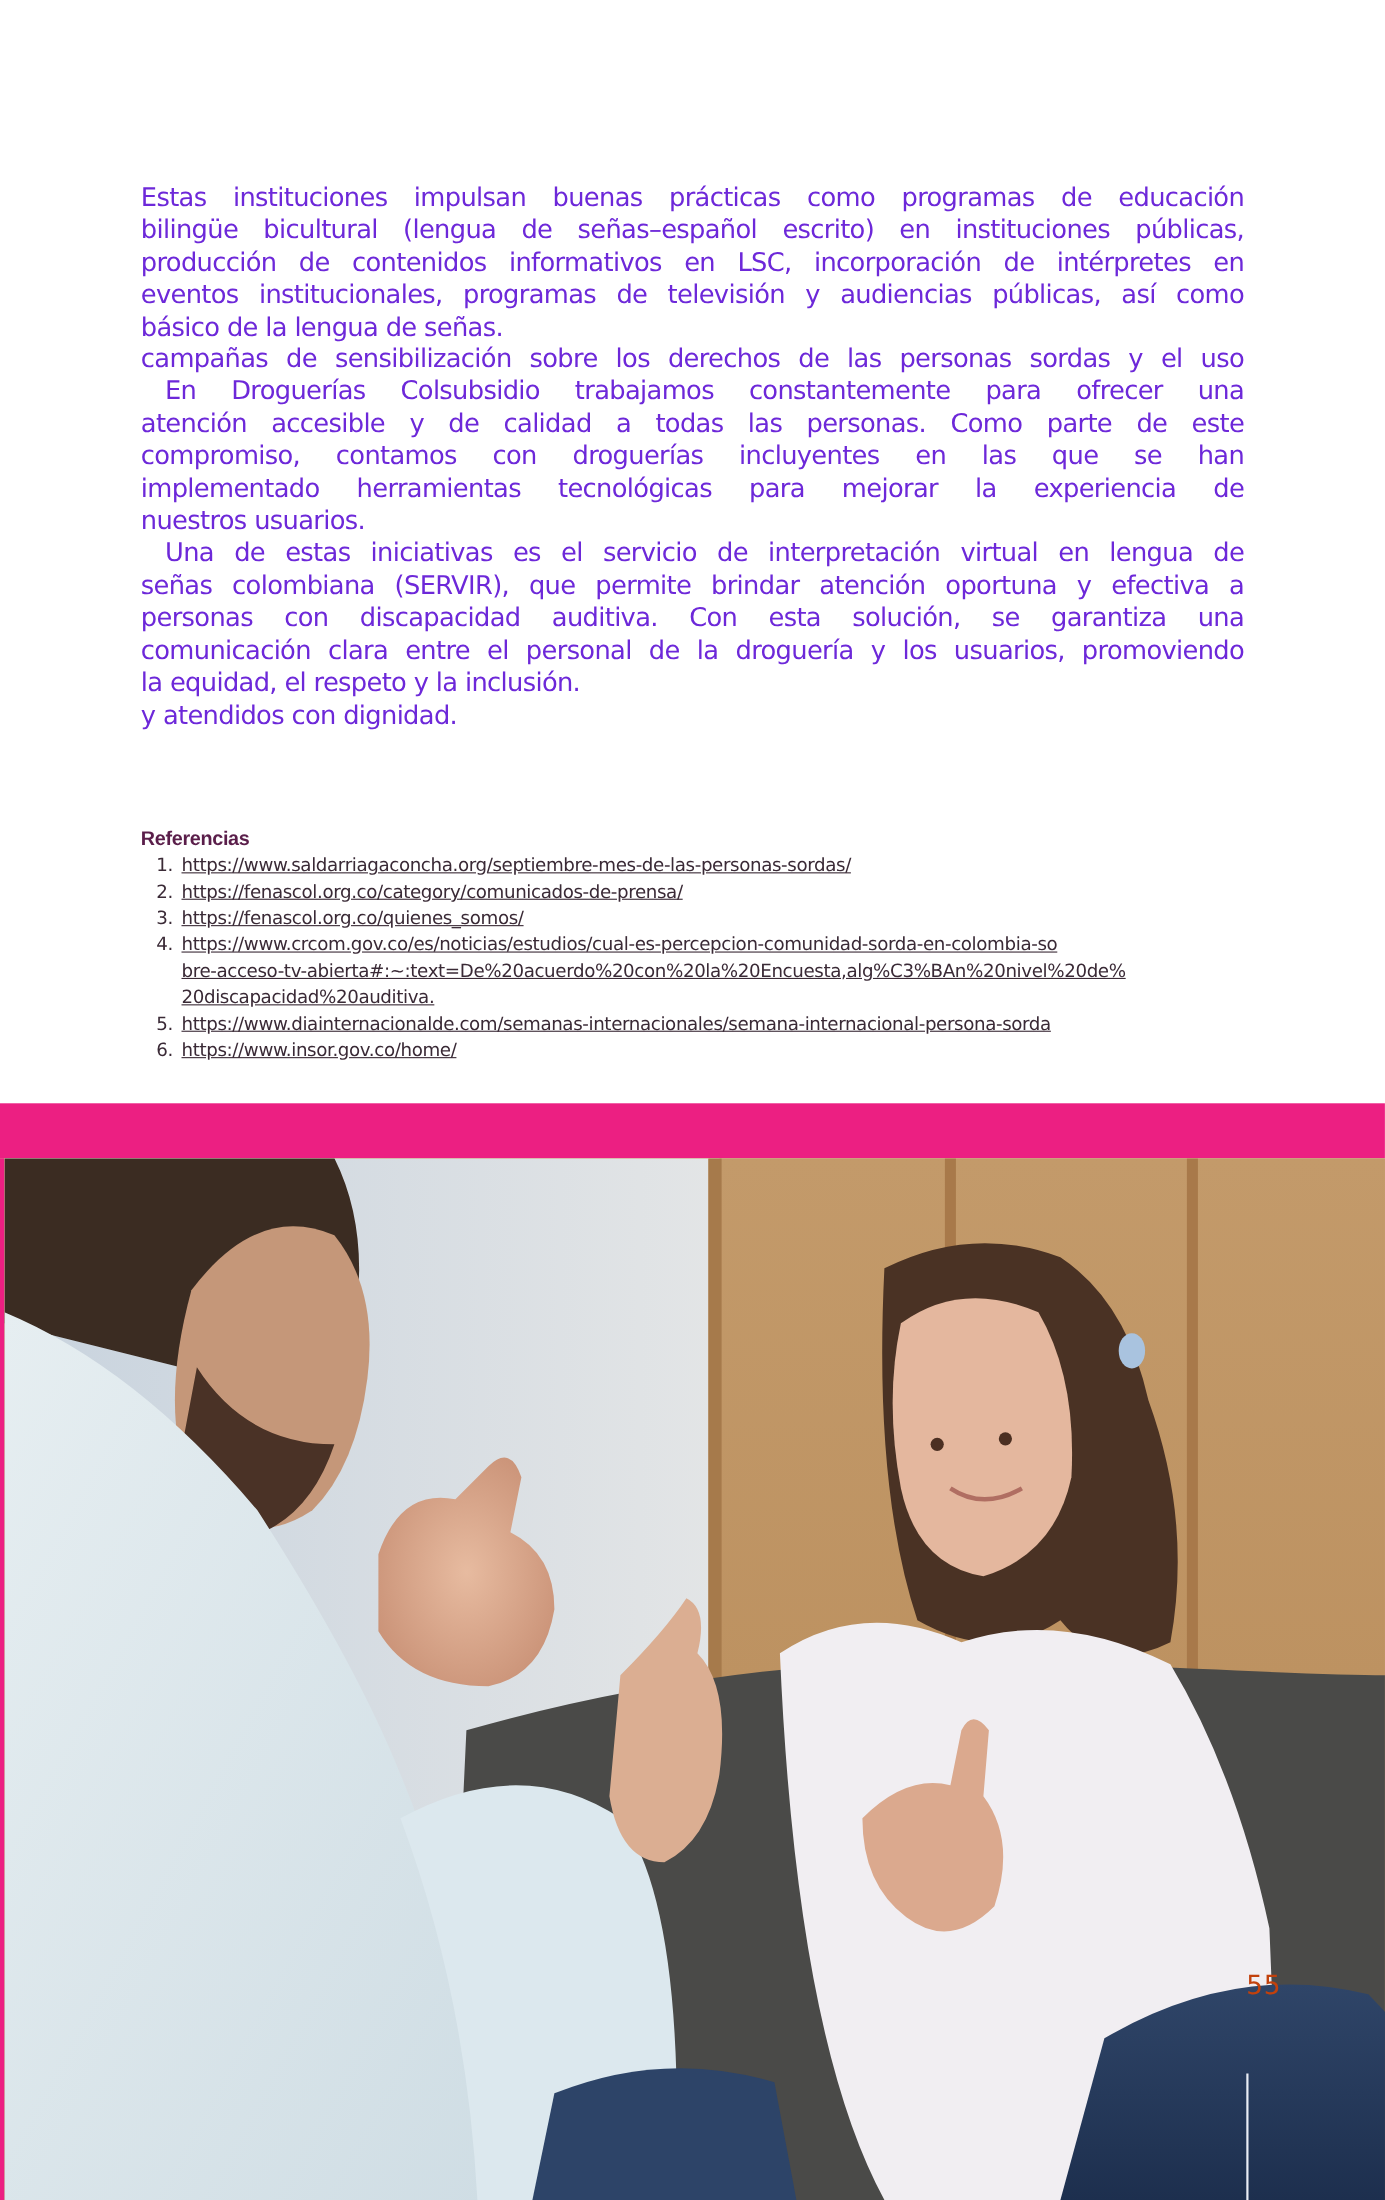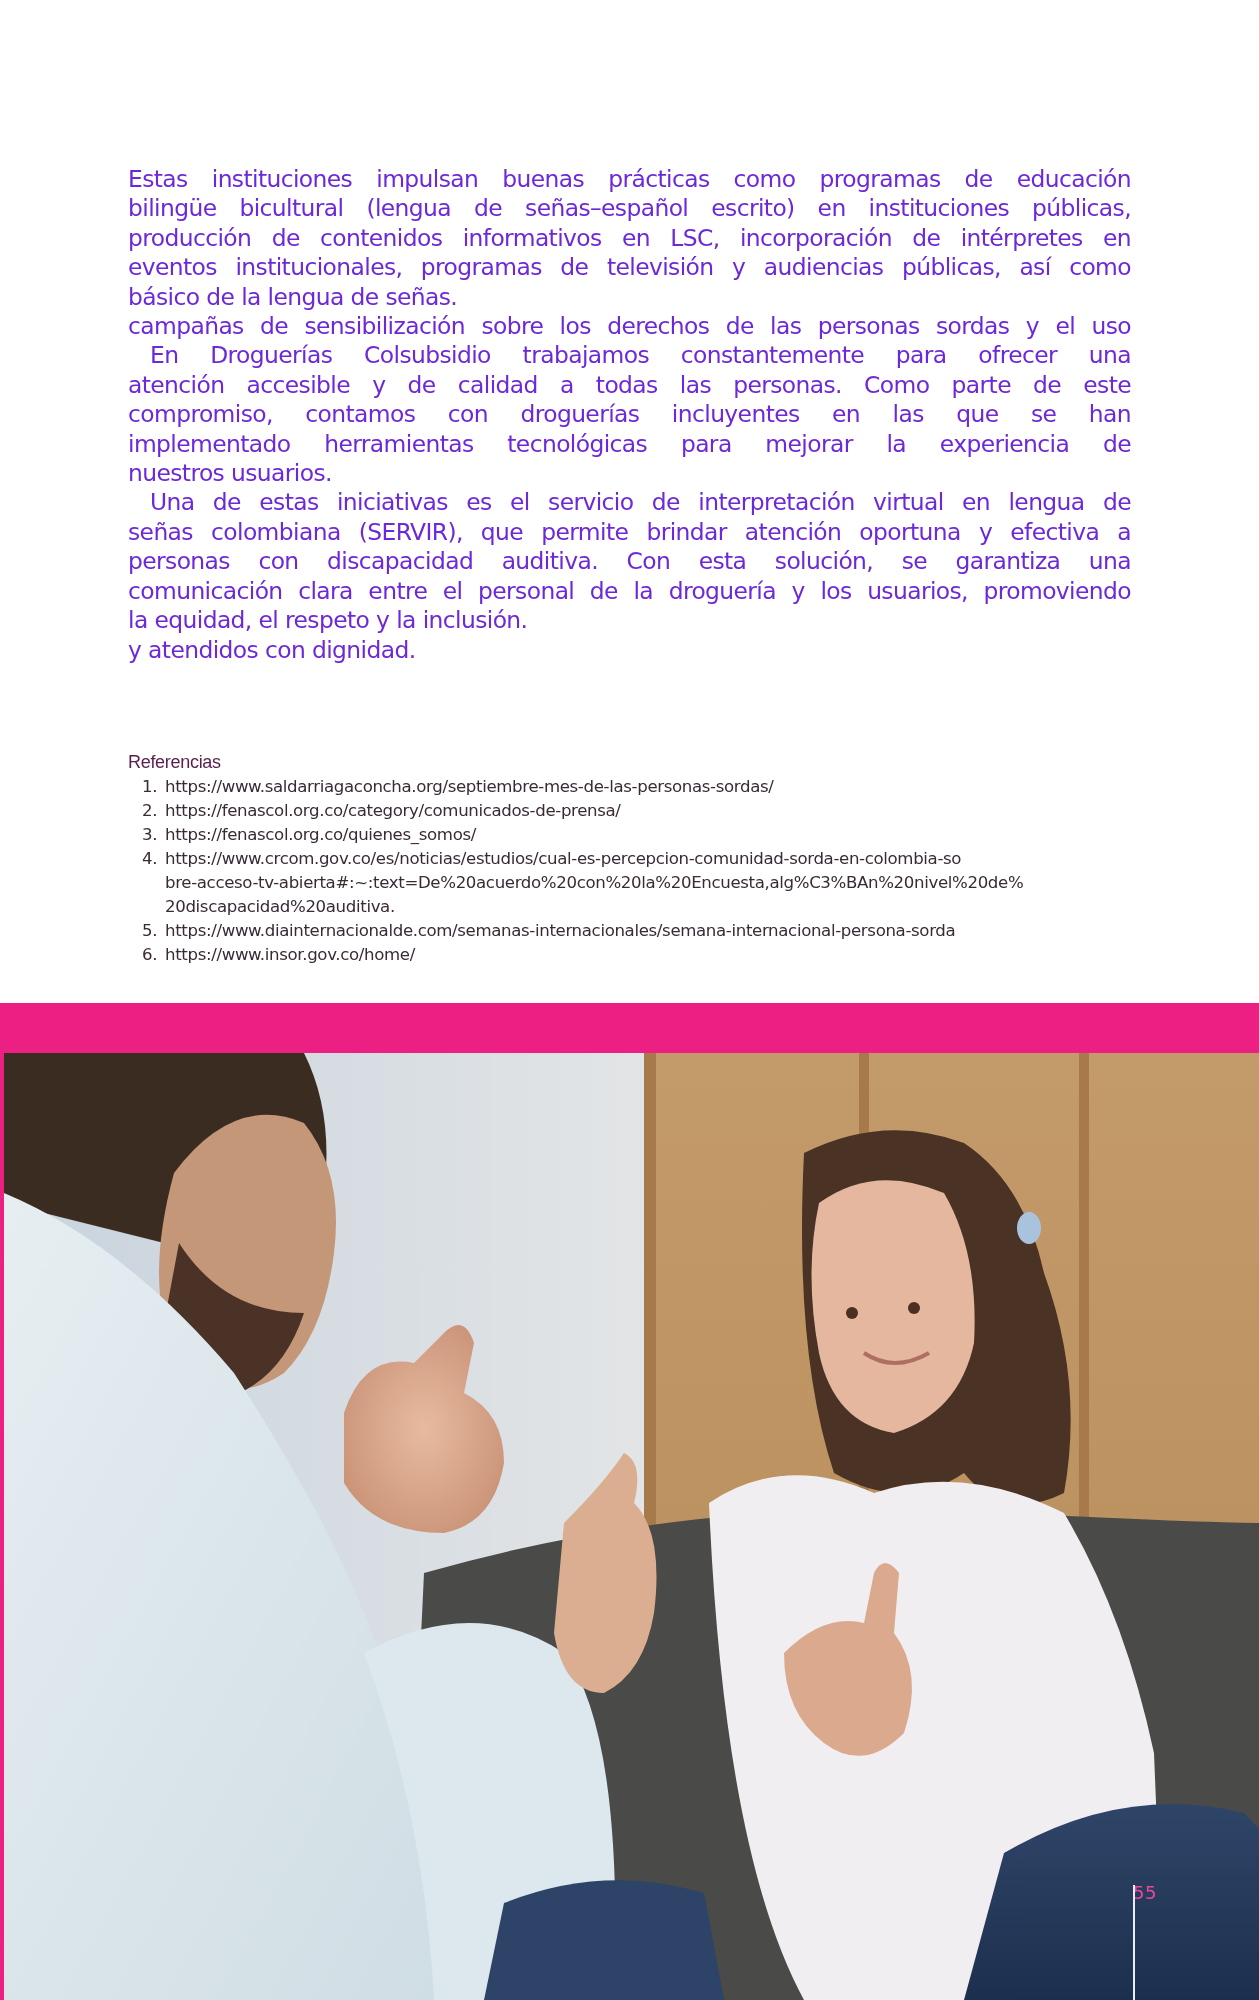--- a/index.html
+++ b/index.html
@@ -9,32 +9,32 @@
   .body-text {
     position: absolute; left: 128px; top: 165px; width: 1003px;
     font-size: 23.4px; line-height: 29.4px; letter-spacing: -0.6px;
     text-align: justify; color: #6d28d9;
   }
   .body-text p { margin: 0; }
   .body-text p .line { display: block; text-align: justify; text-align-last: justify; white-space: nowrap; }
   .body-text p .line.last { text-align-last: left; }
 
   .refs { position: absolute; left: 128px; top: 751px; width: 1010px; }
-  .refs-title { font-family: "Liberation Sans", sans-serif; font-weight: normal; font-size: 18px; line-height: 22px; color: #5a1e4a; letter-spacing: -0.3px; }
+  .refs-title { font-family: "Liberation Sans", sans-serif; font-weight: bold; font-size: 18px; line-height: 22px; color: #5a1e4a; letter-spacing: -0.3px; }
   .refs-list { list-style: none; margin-top: 2px; }
   .refs-list li { position: relative; padding-left: 37px; font-size: 16.6px; line-height: 24px; color: #3a2a36; letter-spacing: -0.35px; }
   .refs-list li .num { position: absolute; left: 14px; top: 0; }
-  .refs-list li .url-line { display: block; white-space: nowrap; }
+  .refs-list li .url-line { display: block; white-space: nowrap; text-decoration: underline; }
 
   .pink-band { position: absolute; left: 0; top: 1003px; width: 1259px; height: 50px; background: #ec1f82; }
 
   .photo { position: absolute; left: 0; top: 1053px; width: 1259px; height: 947px; overflow: hidden; background: #c79a6a; border-left: 4px solid #ec1f82; }
   .photo svg { position: absolute; left: 0; top: 0; width: 1259px; height: 947px; }
 
-  .page-num { position: absolute; left: 1133px; top: 1882px; font-size: 18px; color: #ec4899; letter-spacing: 0.5px; }
+  .page-num { position: absolute; left: 1133px; top: 1791px; font-size: 24px; color: #c2410c; letter-spacing: 0.5px; }
   .page-rule { position: absolute; left: 1133px; top: 1885px; width: 2px; height: 115px; background: #e9edf5; }
 </style>
 </head>
 <body>
 
 <div class="body-text">
   <p>
     <span class="line">Estas instituciones impulsan buenas prácticas como programas de educación</span>
     <span class="line">bilingüe bicultural (lengua de señas–español escrito) en instituciones públicas,</span>
     <span class="line">producción de contenidos informativos en LSC, incorporación de intérpretes en</span>

